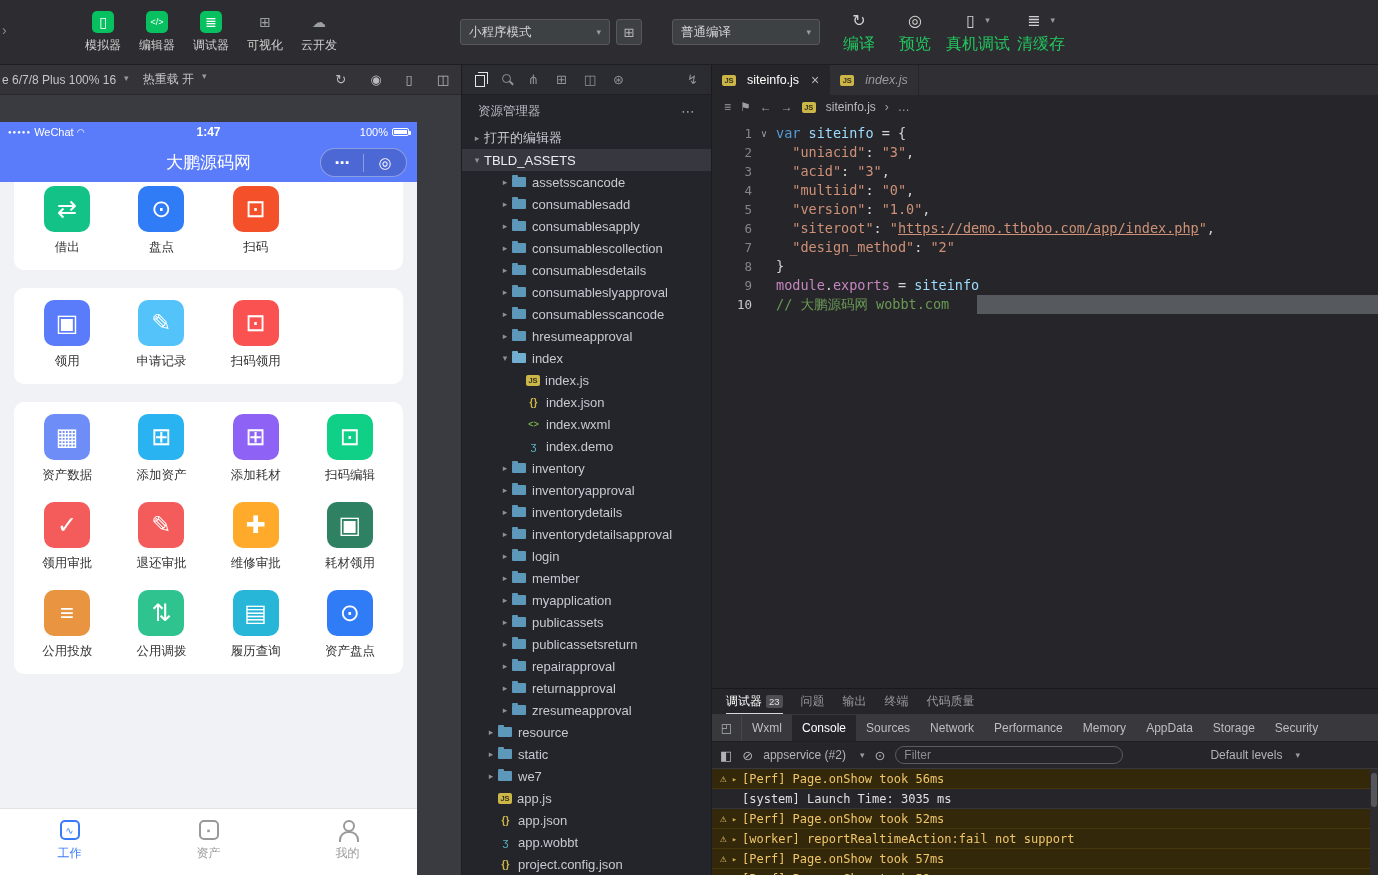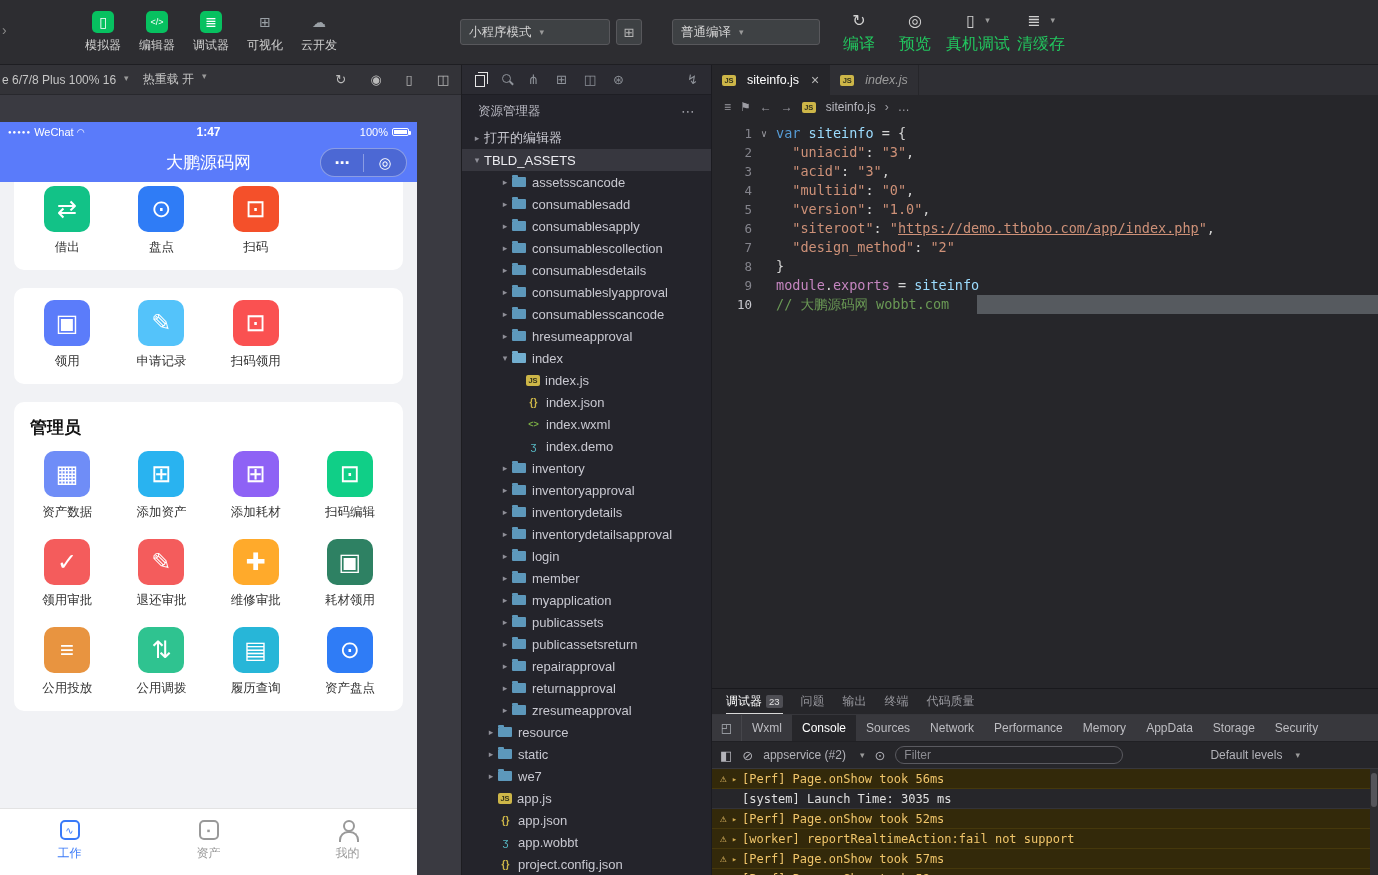--- a/index.html
+++ b/index.html
@@ -7,21 +7,21 @@
 body{background:#222;font-family:"Liberation Sans","DejaVu Sans",sans-serif}
 .app{width:1378px;height:875px;display:flex;flex-direction:column}
 
 .topbar{height:65px;background:#2d2d31;border-bottom:1px solid #1e1e22;display:flex;align-items:center;flex:none}
 .collapse{color:#8a8a8a;font-size:14px;width:14px;margin-left:2px;align-self:flex-start;margin-top:22px;cursor:pointer}
 .modes{display:flex;gap:4px;margin-left:62px}
 .tb-btn{width:50px;display:flex;flex-direction:column;align-items:center;cursor:pointer}
 .tb-ico{width:22px;height:22px;border-radius:5px;display:flex;align-items:center;justify-content:center;color:#9aa0a6;font-size:14px}
 .tb-ico.on{background:#07c160;color:#fff}
 .tb-lbl{font-size:12px;color:#cfcfcf;margin-top:4px}
-.dd{height:26px;background:#3e4144;border:1px solid #58585c;border-radius:3px;display:flex;align-items:center;padding:0 8px;color:#d4d4d4;font-size:12.5px;cursor:pointer}
+.dd{height:26px;background:#3e4144;border:1px solid #58585c;border-radius:3px;display:flex;align-items:center;justify-content:space-between;padding:0 8px;color:#d4d4d4;font-size:12.5px;cursor:pointer}
 .dd-mode{width:150px;margin-left:116px}
 .sqbtn{width:26px;height:26px;background:#3e4144;border:1px solid #58585c;border-radius:3px;margin-left:6px;display:flex;align-items:center;justify-content:center;color:#b4b4b4;font-size:13px;cursor:pointer}
 .dd-compile{width:148px;margin-left:30px}
 .caret{font-size:9px;color:#9a9a9a;margin-left:8px}
 .actions{display:flex;margin-left:14px;gap:6px}
 .action{min-width:50px;display:flex;flex-direction:column;align-items:center;cursor:pointer}
 .action-ico{height:22px;display:flex;align-items:center;color:#d0d0d0;font-size:16px;gap:2px}
 .action-lbl{font-size:16px;color:#22c55e;margin-top:3px}
 
 .main{flex:1;display:flex;min-height:0}
@@ -274,21 +274,20 @@
                     <div class="app-ico" style="background: rgb(84, 195, 250);">✎</div>
                     <div class="app-lbl">申请记录</div>
                   </div>
                   <div class="app-item">
                     <div class="app-ico" style="background: rgb(250, 81, 81);">⊡</div>
                     <div class="app-lbl">扫码领用</div>
                   </div>
                 </div>
               </section>
               <section class="card">
-                <h3 class="card-title">管理员</h3>
                 <div class="grid">
                   <div class="app-item">
                     <div class="app-ico" style="background: rgb(111, 141, 247);">▦</div>
                     <div class="app-lbl">资产数据</div>
                   </div>
                   <div class="app-item">
                     <div class="app-ico" style="background: rgb(41, 179, 240);">⊞</div>
                     <div class="app-lbl">添加资产</div>
                   </div>
                   <div class="app-item">

